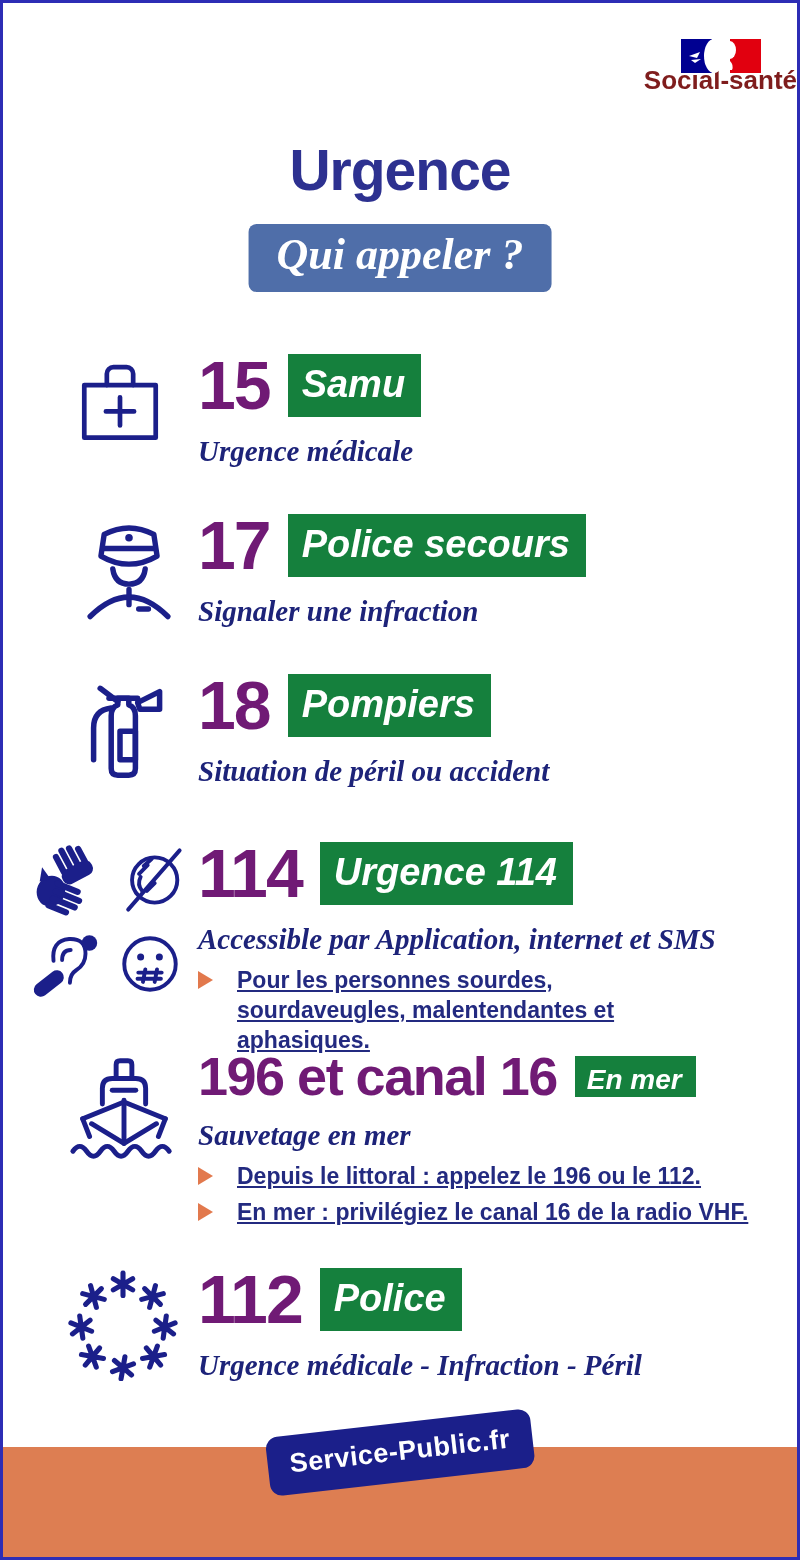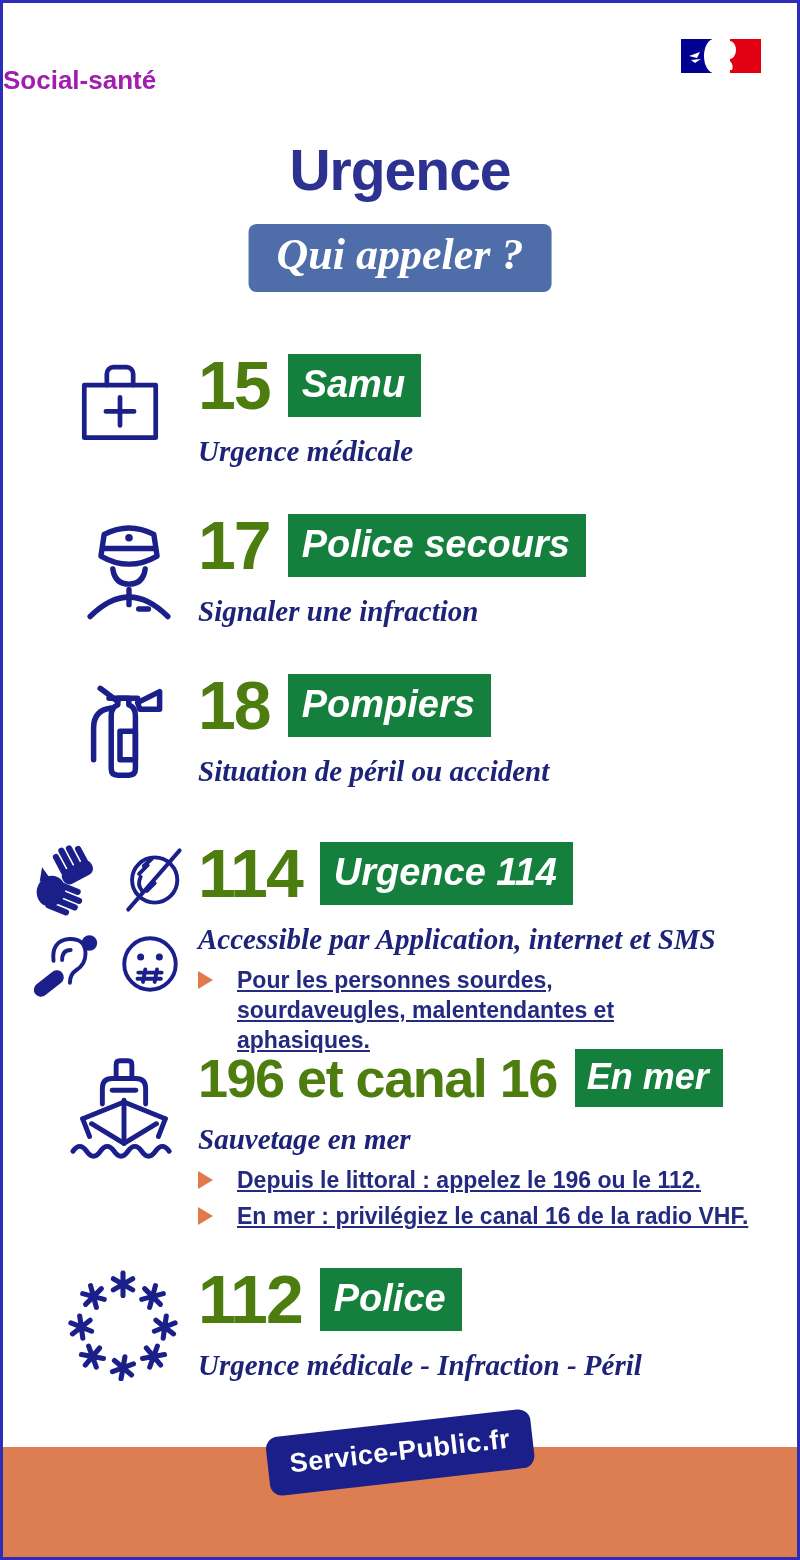--- a/index.html
+++ b/index.html
@@ -6,49 +6,49 @@
   html,body { background:#fff; }
   .poster {
     position:relative; width:800px; height:1560px;
     background:#ffffff;
     border:3px solid #2d2db5;
     font-family:"Liberation Sans", sans-serif;
     overflow:hidden;
   }
   .category {
     position:absolute; top:62px; left:0; width:100%;
-    text-align:left; font-size:26px; font-weight:bold; color:#a21caf;
+    text-align:right; font-size:26px; font-weight:bold; color:#7f1d1d;
   }
   .logo { position:absolute; top:36px; right:36px; width:80px; height:34px; }
   .title {
     position:absolute; top:122px; left:0; width:100%;
     text-align:center; font-size:57px; font-weight:bold; color:#2d3190;
     letter-spacing:-1px;
     margin-top:12px;
   }
   .qui-badge {
     position:absolute; top:221px; left:50%; transform:translateX(-50%);
     background:#4f6ea9; color:#ffffff; border-radius:8px;
     padding:5px 28px 12px 28px;
     font-family:"Liberation Serif", serif; font-style:italic; font-weight:bold;
     font-size:44px; white-space:nowrap;
   }
   .row { position:absolute; left:0; width:100%; }
   .row-content { margin-left:195px; }
   .num-line { display:flex; align-items:center; gap:18px; }
   .number {
-    font-size:68px; font-weight:bold; color:#4d7c0f; line-height:1;
+    font-size:68px; font-weight:bold; color:#701a75; line-height:1;
     letter-spacing:-2px; white-space:nowrap;
   }
   .row-196 .number { font-size:54px; letter-spacing:-1.5px; }
   .badge {
     background:#15803d; color:#ffffff; font-weight:bold; font-style:italic;
     font-size:38px; line-height:1; padding:11px 16px 14px 14px; white-space:nowrap;
   }
-  .row-196 .badge { font-size:36px; padding:10px 14px 12px 12px; }
+  .row-196 .badge { font-size:28px; padding:10px 14px 3px 12px; }
   .subtitle {
     margin-top:16px;
     font-family:"Liberation Serif", serif; font-style:italic; font-weight:bold;
     font-size:29px; color:#1d2379; white-space:nowrap;
   }
   .bullets { margin-top:10px; list-style:none; }
   .bullets li {
     display:flex; gap:24px; align-items:flex-start;
     font-size:23px; font-weight:bold; color:#232a80; line-height:1.3;
     margin-bottom:6px;

